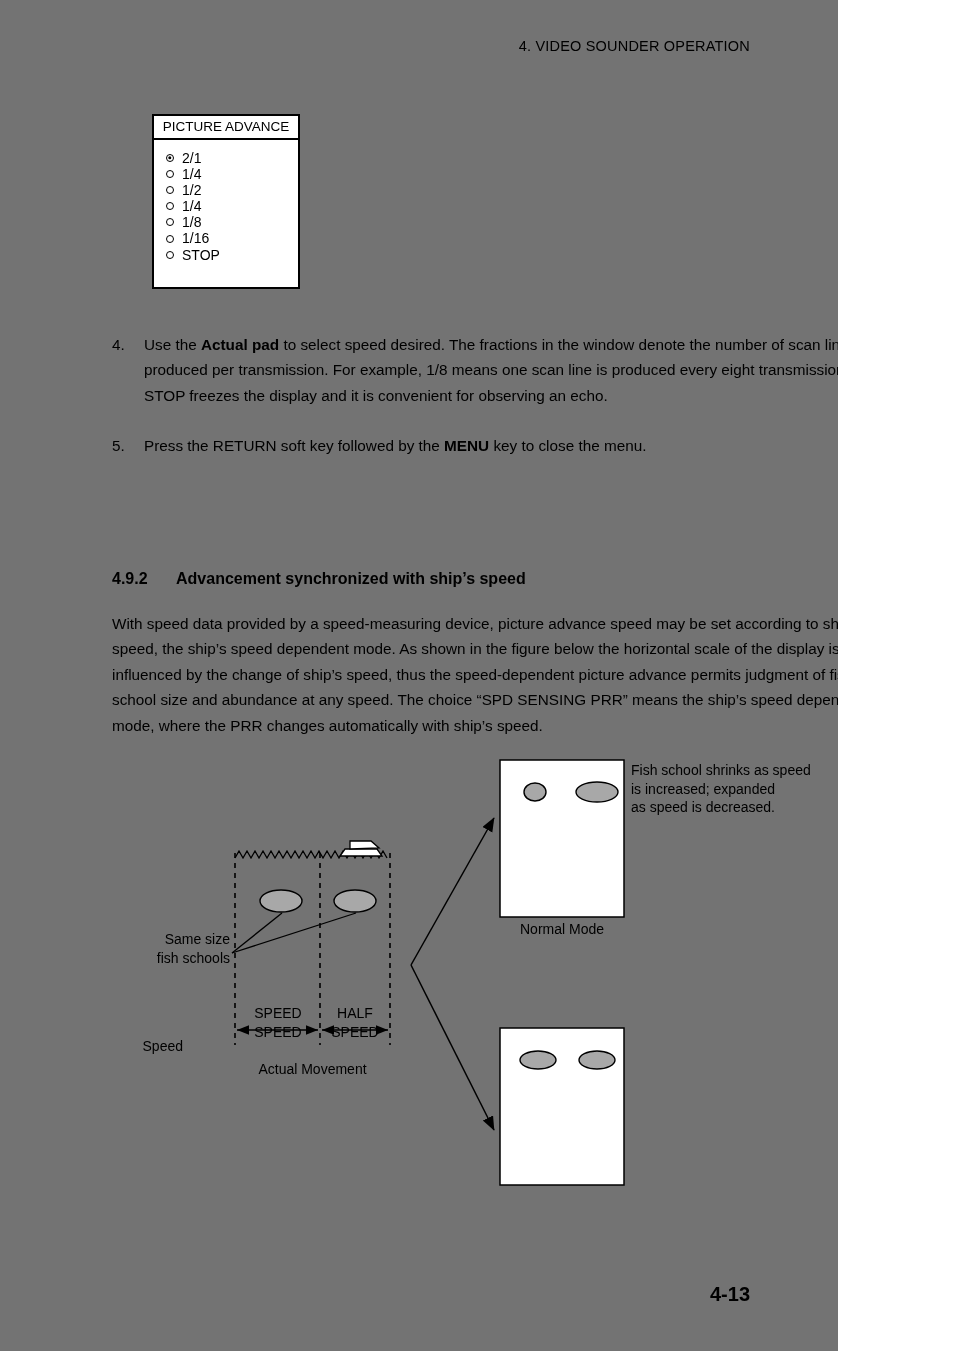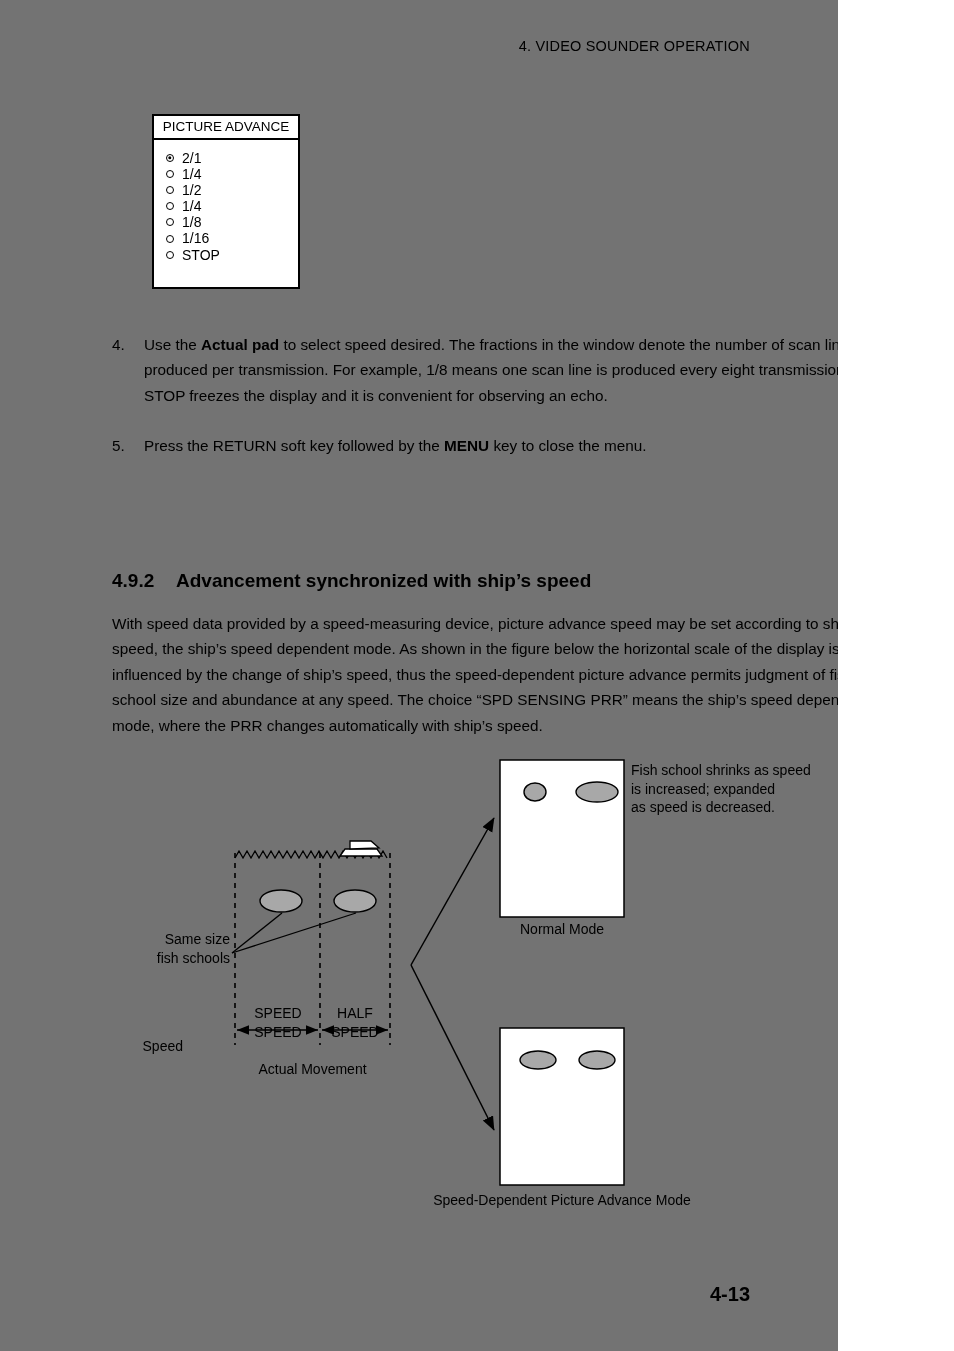--- a/index.html
+++ b/index.html
@@ -108,21 +108,21 @@
     top: 478px;
     width: 762px;
     font-size: 15.3px;
     line-height: 25.4px;
   }
 
   .section-heading {
     position: absolute;
     left: 112px;
     top: 570px;
-    font-size: 19px;
+    font-size: 16px;
     font-weight: bold;
     white-space: nowrap;
   }
   .section-heading .sh-num {
     display: inline-block;
     width: 64px;
   }
 
   .section-para {
     position: absolute;
@@ -290,18 +290,17 @@
 
     <div class="fig-text center" style="left:320px; top:264px; width:70px;"><span>HALF</span><br><span>SPEED</span></div>
 
     <div class="fig-text center" style="left:195px; top:320px; width:235px;">Actual Movement</div>
 
     <div class="fig-text" style="left:631px; top:21px;"><span>Fish school shrinks as speed</span><br><span>is increased; expanded</span><br><span>as speed is decreased.</span></div>
 
     <div class="fig-text center" style="left:500px; top:180px; width:124px;">Normal Mode</div>
 
 
-    <div class="fig-text center" style="left:410px; top:451px; width:304px;">Speed-Dependent Picture Advance Mode</div>
   </div>
 
   <div class="page-footer">4-13</div>
 
 </div>
 
 </body></html>

